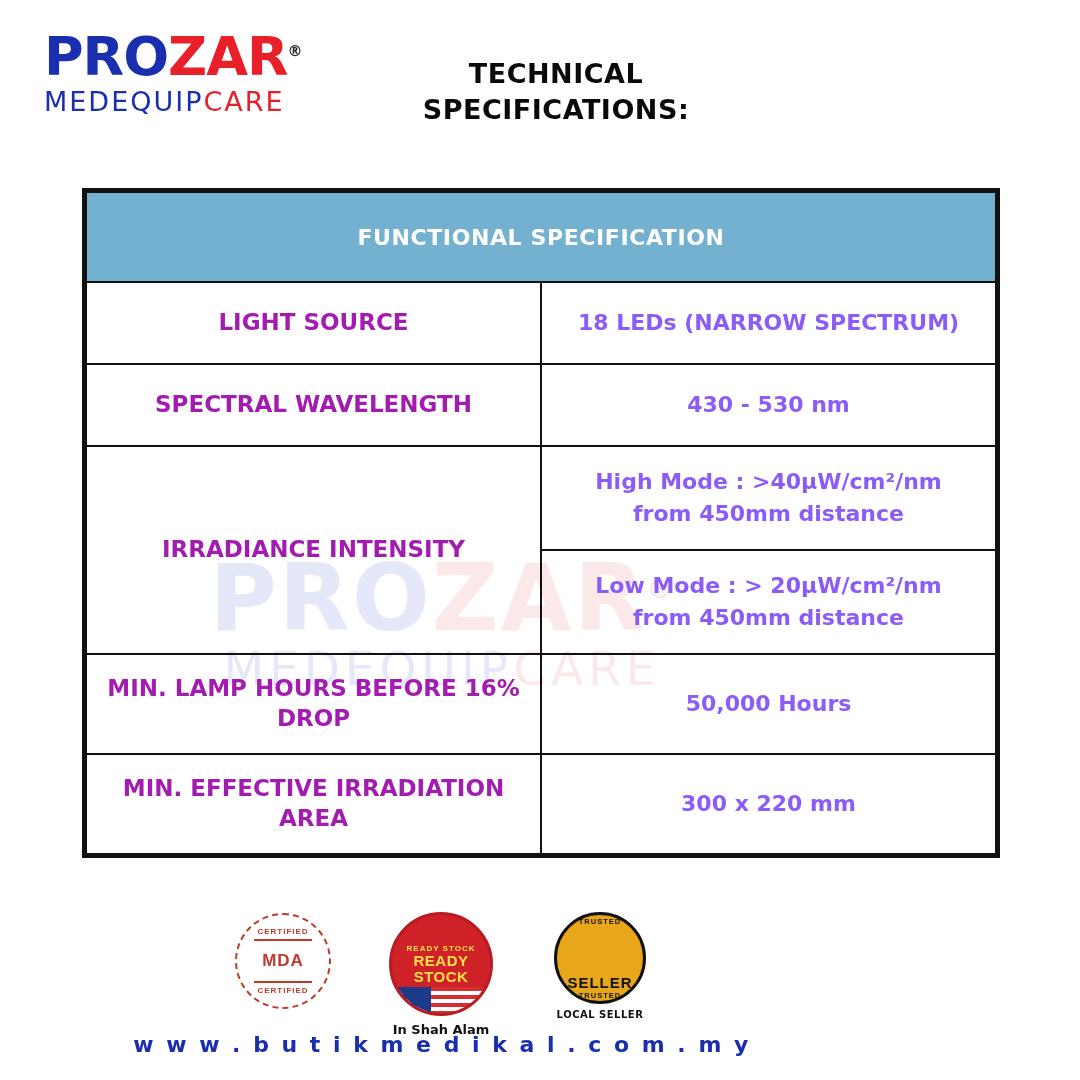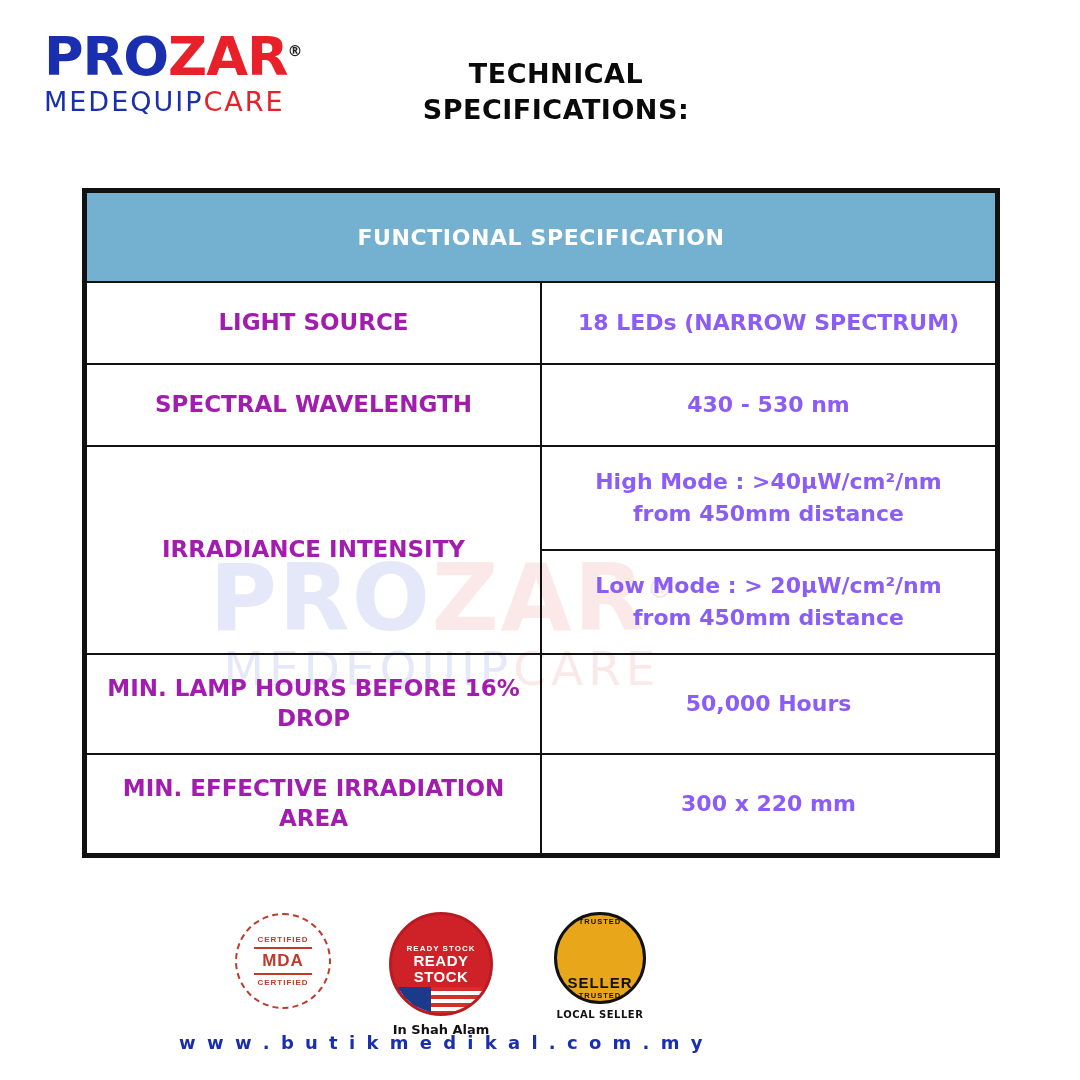--- a/index.html
+++ b/index.html
@@ -182,31 +182,31 @@
     align-items: center; justify-content: center;
     color: #c0392b;
     position: relative;
   }
   .seal .top-txt, .seal .bot-txt {
     font-size: 8px; font-weight: bold; letter-spacing: 1px;
   }
   .seal .mid {
     font-size: 17px; font-weight: bold; letter-spacing: 1px;
     border-top: 2px solid #c0392b; border-bottom: 2px solid #c0392b;
-    padding: 2px 8px; margin: 3px 0;
+    padding: 10px 8px; margin: 3px 0;
   }
   .badge-ready {
     width: 120px;
   }
   .ready-circle {
     width: 104px; height: 104px;
     margin: 0 auto;
     border-radius: 50%;
     background: #cf2128;
-    color: #ffffff;
+    color: #fde047;
     display: flex; flex-direction: column;
     align-items: center; justify-content: center;
     position: relative;
     overflow: hidden;
     border: 3px solid #b81c22;
   }
   .ready-small { font-size: 8px; font-weight: bold; letter-spacing: 1px; }
   .ready-big {
     font-size: 15px; font-weight: bold; line-height: 1.05;
     text-align: center; letter-spacing: 0.5px;
@@ -245,21 +245,21 @@
     margin-top: 5px; letter-spacing: 0.5px;
     font-family: "DejaVu Sans", sans-serif;
   }
 
   
   .footer {
     position: absolute;
     left: 0; right: 0; top: 1032px;
     text-align: center;
     color: #1a2fb0;
-    font-size: 18px;
+    font-size: 22px;
     font-weight: bold;
     letter-spacing: 2.5px;
     font-family: "DejaVu Sans", sans-serif;
     z-index: 12;
   }
 </style>
 </head>
 <body>
 
 <div class="page">

